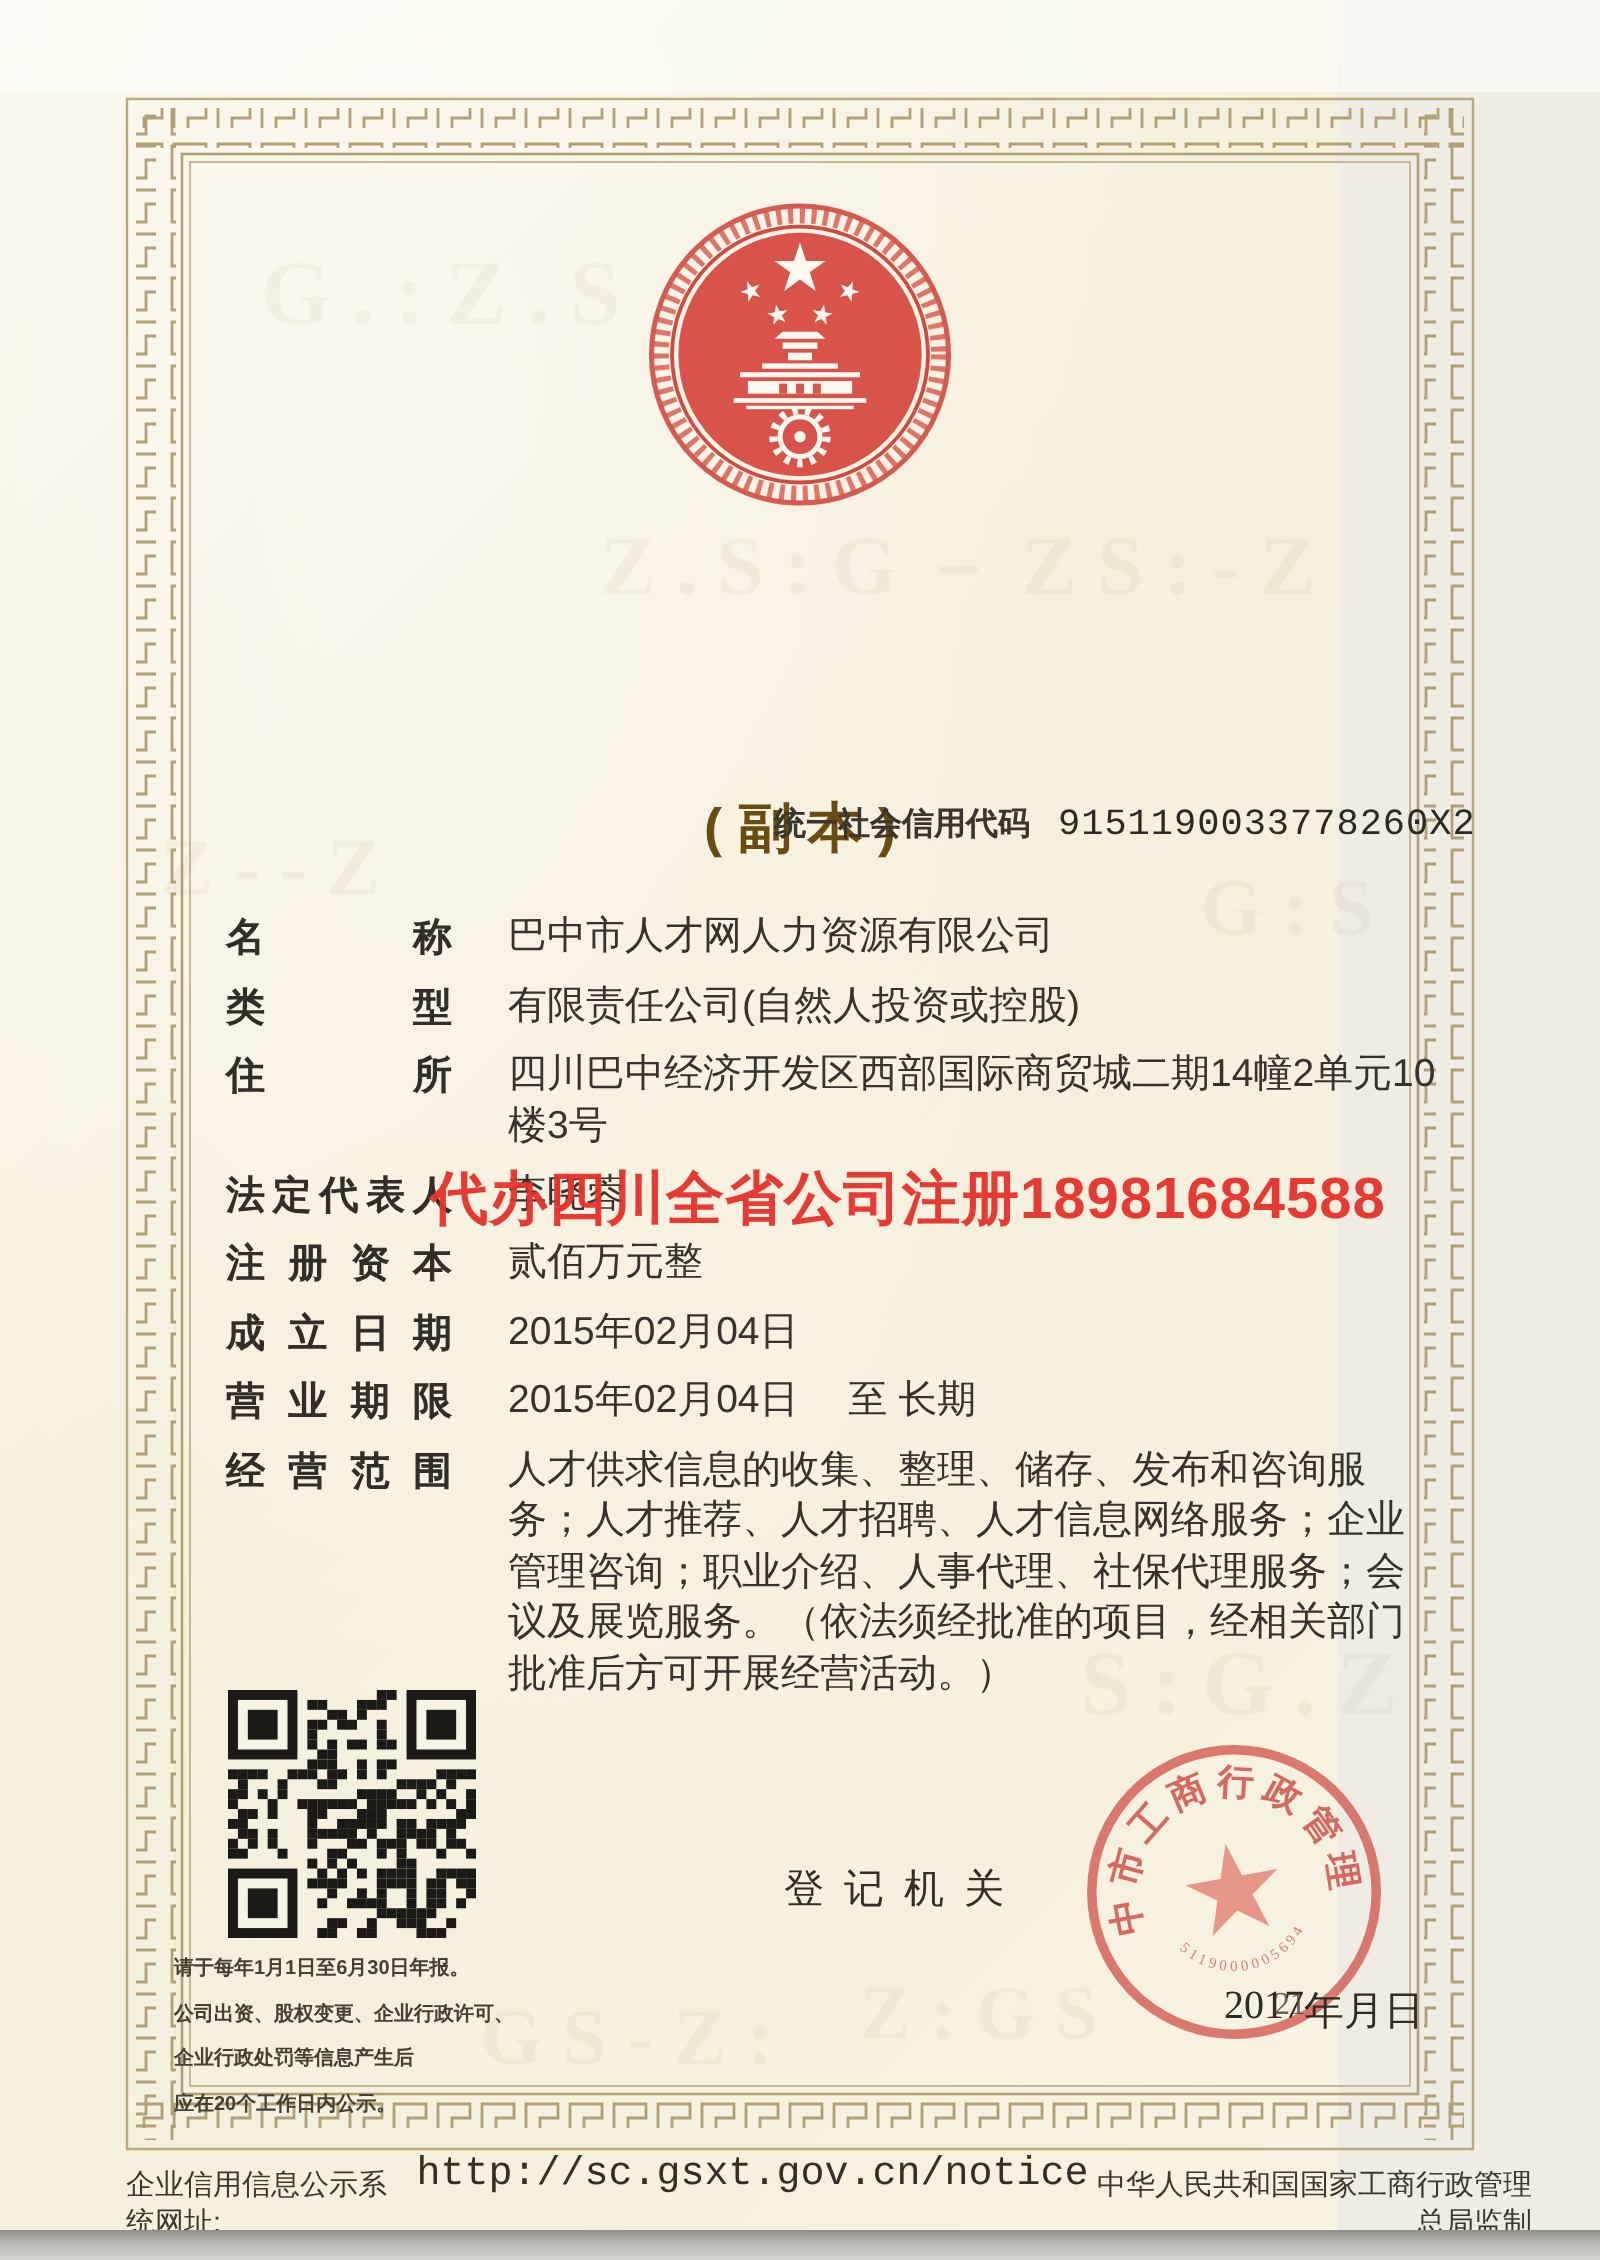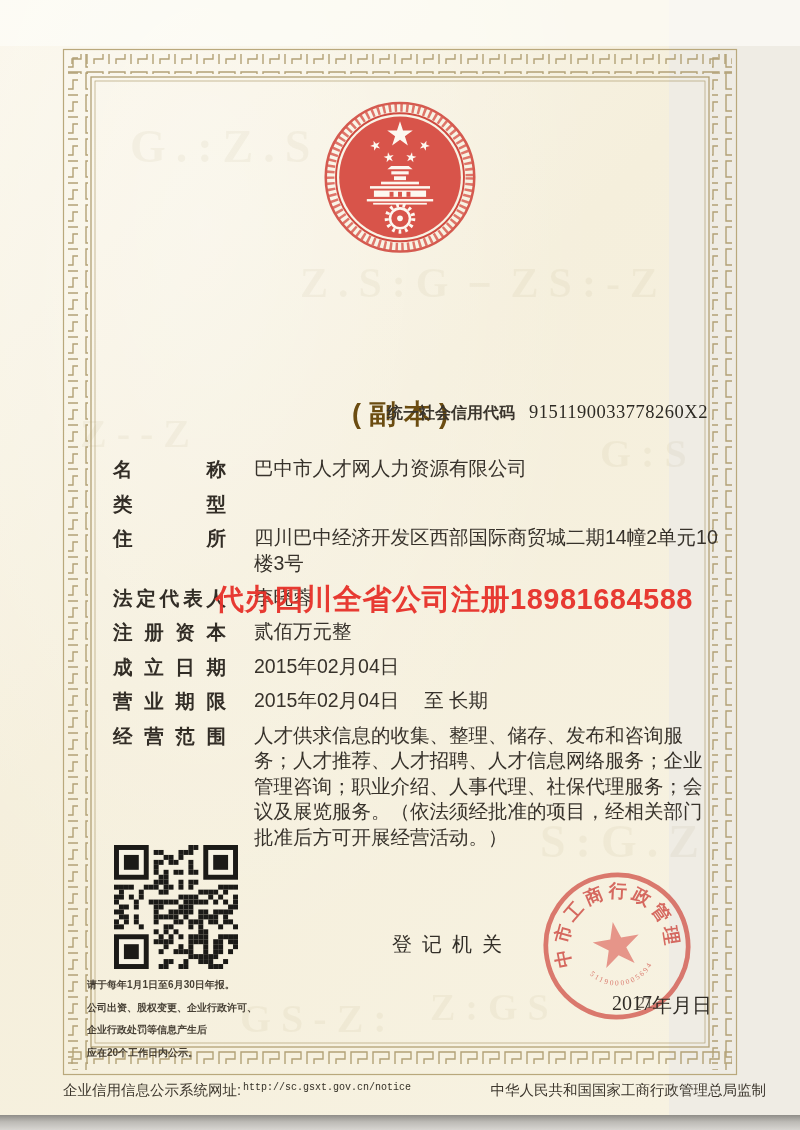--- a/index.html
+++ b/index.html
@@ -29,21 +29,21 @@
     text-shadow:0 0 2px rgba(104,78,20,.45);
   }
   .subtitle{
     position:absolute;left:0;top:396px;width:800px;text-align:center;
     font-size:27px;font-weight:bold;color:#6b4c10;letter-spacing:8px;text-indent:8px;
   }
   .credit-line{
     position:absolute;left:387px;top:402px;display:flex;align-items:baseline;gap:14px;
     font-size:16px;font-weight:bold;color:#3a352d;white-space:nowrap;
   }
-  .credit-code{font-family:Liberation Serif, serif;font-weight:normal;font-size:18.5px;color:#2d2a24;letter-spacing:.5px;text-align:right;}
+  .credit-code{font-family:Liberation Mono, monospace;font-weight:normal;font-size:18.5px;color:#2d2a24;letter-spacing:.5px;text-align:right;}
   .fields{position:absolute;left:113px;top:456px;width:606px;}
   .frow{display:flex;margin-bottom:8.5px;}
   .flabel{
     flex:none;width:113px;font-size:19.5px;font-weight:bold;color:#322d26;line-height:26px;
     text-align:justify;text-align-last:justify;
   }
   .fvalue{
     flex:1;margin-left:28px;font-size:19.5px;color:#37322b;line-height:25.5px;white-space:pre-wrap;
   }
   .ad-overlay{
@@ -66,22 +66,22 @@
   .date-year{font-family:"Liberation Serif",serif;}
   .date-overlay{
     position:absolute;left:147px;top:2px;font-size:16px;font-family:"Liberation Serif",serif;
     color:rgba(70,62,52,.8);
   }
   .seal{position:absolute;left:538px;top:864px;z-index:4;transform:rotate(-10deg);}
   .footer{
     position:absolute;left:63px;top:1081px;width:703px;display:flex;align-items:baseline;
     font-size:14.5px;color:#3d372e;z-index:3;
   }
-  .footer-url{font-family:"Liberation Mono",monospace;font-size:10px;margin-left:2px;position:relative;top:-5px;color:#343027;}
-  .footer-issuer{margin-left:auto;}
+  .footer-url{font-family:"Liberation Mono",monospace;font-size:20px;margin-left:2px;position:relative;top:-5px;color:#343027;}
+  .footer-issuer{margin-left:auto;text-align:right;}
   .bottom-strip{
     position:absolute;left:0;top:1115px;width:800px;height:15px;z-index:7;
     background:linear-gradient(180deg,#8f8d88 0%,#bcbab5 45%,#d7d5d1 100%);
   }
 </style>
 </head>
 <body>
 
 <div class="page">
   <div class="top-light"></div>
@@ -152,20 +152,21 @@
     <span class="credit-code">9151190033778260X2</span>
   </div>
 
   <div class="fields">
     <div class="frow">
       <div class="flabel">名称</div>
       <div class="fvalue">巴中市人才网人力资源有限公司</div>
     </div>
     <div class="frow">
       <div class="flabel">类型</div>
+      <div class="fvalue">有限责任公司(自然人投资或控股)</div>
     </div>
     <div class="frow">
       <div class="flabel">住所</div>
       <div class="fvalue">四川巴中经济开发区西部国际商贸城二期14幢2单元10楼3号</div>
     </div>
     <div class="frow">
       <div class="flabel">法定代表人</div>
       <div class="fvalue">李晓蓉</div>
     </div>
     <div class="frow">

